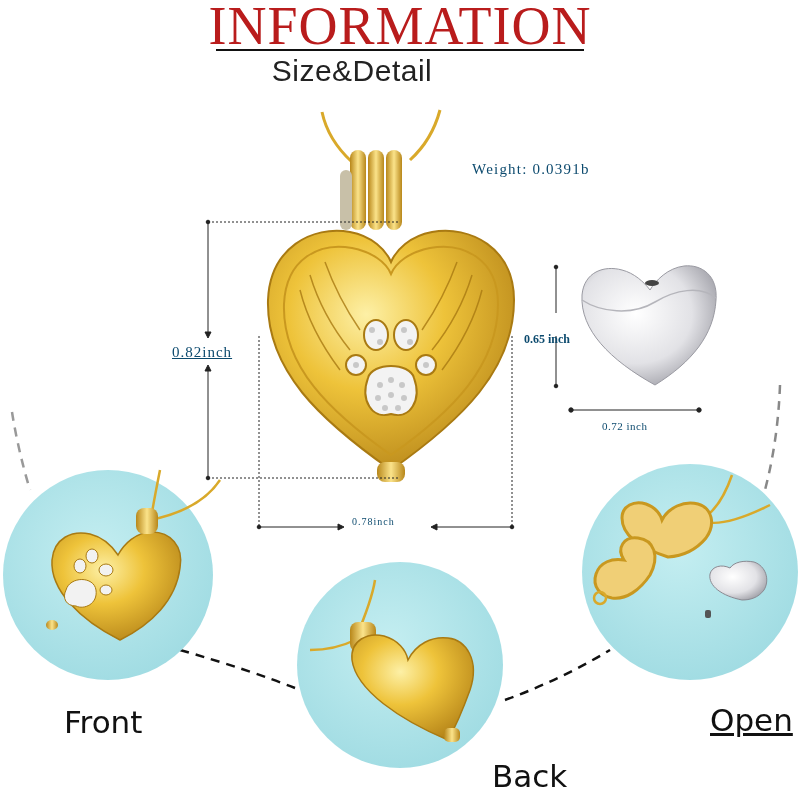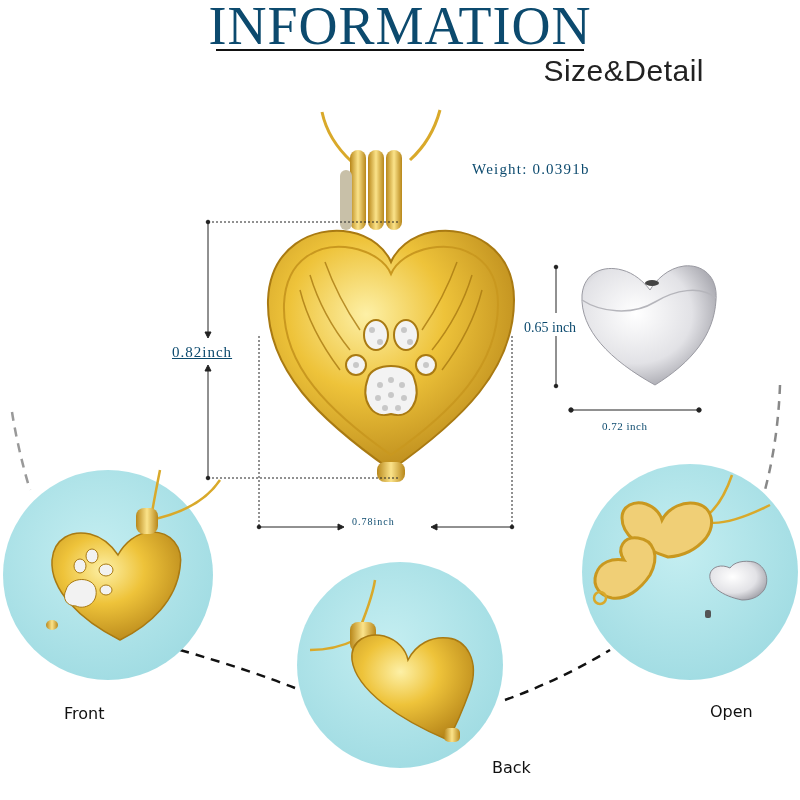--- a/index.html
+++ b/index.html
@@ -2,39 +2,39 @@
 <html><head>
   <meta charset="utf-8">
   <style>
     * { box-sizing: border-box; margin: 0; padding: 0; }
     html, body { width: 800px; height: 800px; background: #ffffff; overflow: hidden; }
     body { position: relative; font-family: "Liberation Sans", sans-serif; color: #111; }
 
     .title {
       position: absolute; left: 0; top: 0; width: 800px; text-align: center;
       font-family: "Liberation Serif", "DejaVu Serif", serif;
-      font-size: 54px; letter-spacing: 1px; line-height: 52px; color: #0c4a6e;
+      font-size: 54px; letter-spacing: 1px; line-height: 52px; color: #b91c1c;
     }
     .title-rule { position: absolute; left: 216px; top: 49px; width: 368px; height: 2px; background: #111; }
     .subtitle {
-      position: absolute; left: 0; top: 54px; width: 704px; text-align: right;
+      position: absolute; left: 0; top: 54px; width: 704px; text-align: center;
       font-family: "Liberation Sans", sans-serif; font-size: 30px; color: #222; letter-spacing: 0.5px;
     }
 
     .serif-label { font-family: "Liberation Serif", "DejaVu Serif", serif; color: #0c4a6e; position: absolute; white-space: nowrap; }
     .weight { left: 472px; top: 161px; font-size: 15px; letter-spacing: 1.2px; }
     .dim-h { left: 172px; top: 344px; font-size: 15px; letter-spacing: 1px; text-decoration: underline; }
     .dim-w { left: 352px; top: 516px; font-size: 10px; letter-spacing: 1px; }
-    .dim-sh { left: 524px; top: 320px; font-size: 14px; }
+    .dim-sh { left: 524px; top: 332px; font-size: 12px; font-weight: bold; }
     .dim-sw { left: 602px; top: 420px; font-size: 11px; letter-spacing: 0.5px; }
 
-    .view-label { position: absolute; font-family: "DejaVu Sans", sans-serif; font-size: 16px; color: #111; }
+    .view-label { position: absolute; font-family: "DejaVu Sans", sans-serif; font-size: 31px; color: #111; }
     .lbl-front { left: 64px; top: 704px; }
     .lbl-back { left: 492px; top: 758px; text-align: center; }
-    .lbl-open { left: 710px; top: 702px; }
+    .lbl-open { left: 710px; top: 702px; text-decoration: underline; }
 
     svg.layer { position: absolute; left: 0; top: 0; }
   </style>
 </head>
 <body>
 
 <div class="title">INFORMATION</div>
 <div class="title-rule"></div>
 <div class="subtitle">Size&amp;Detail</div>
 

